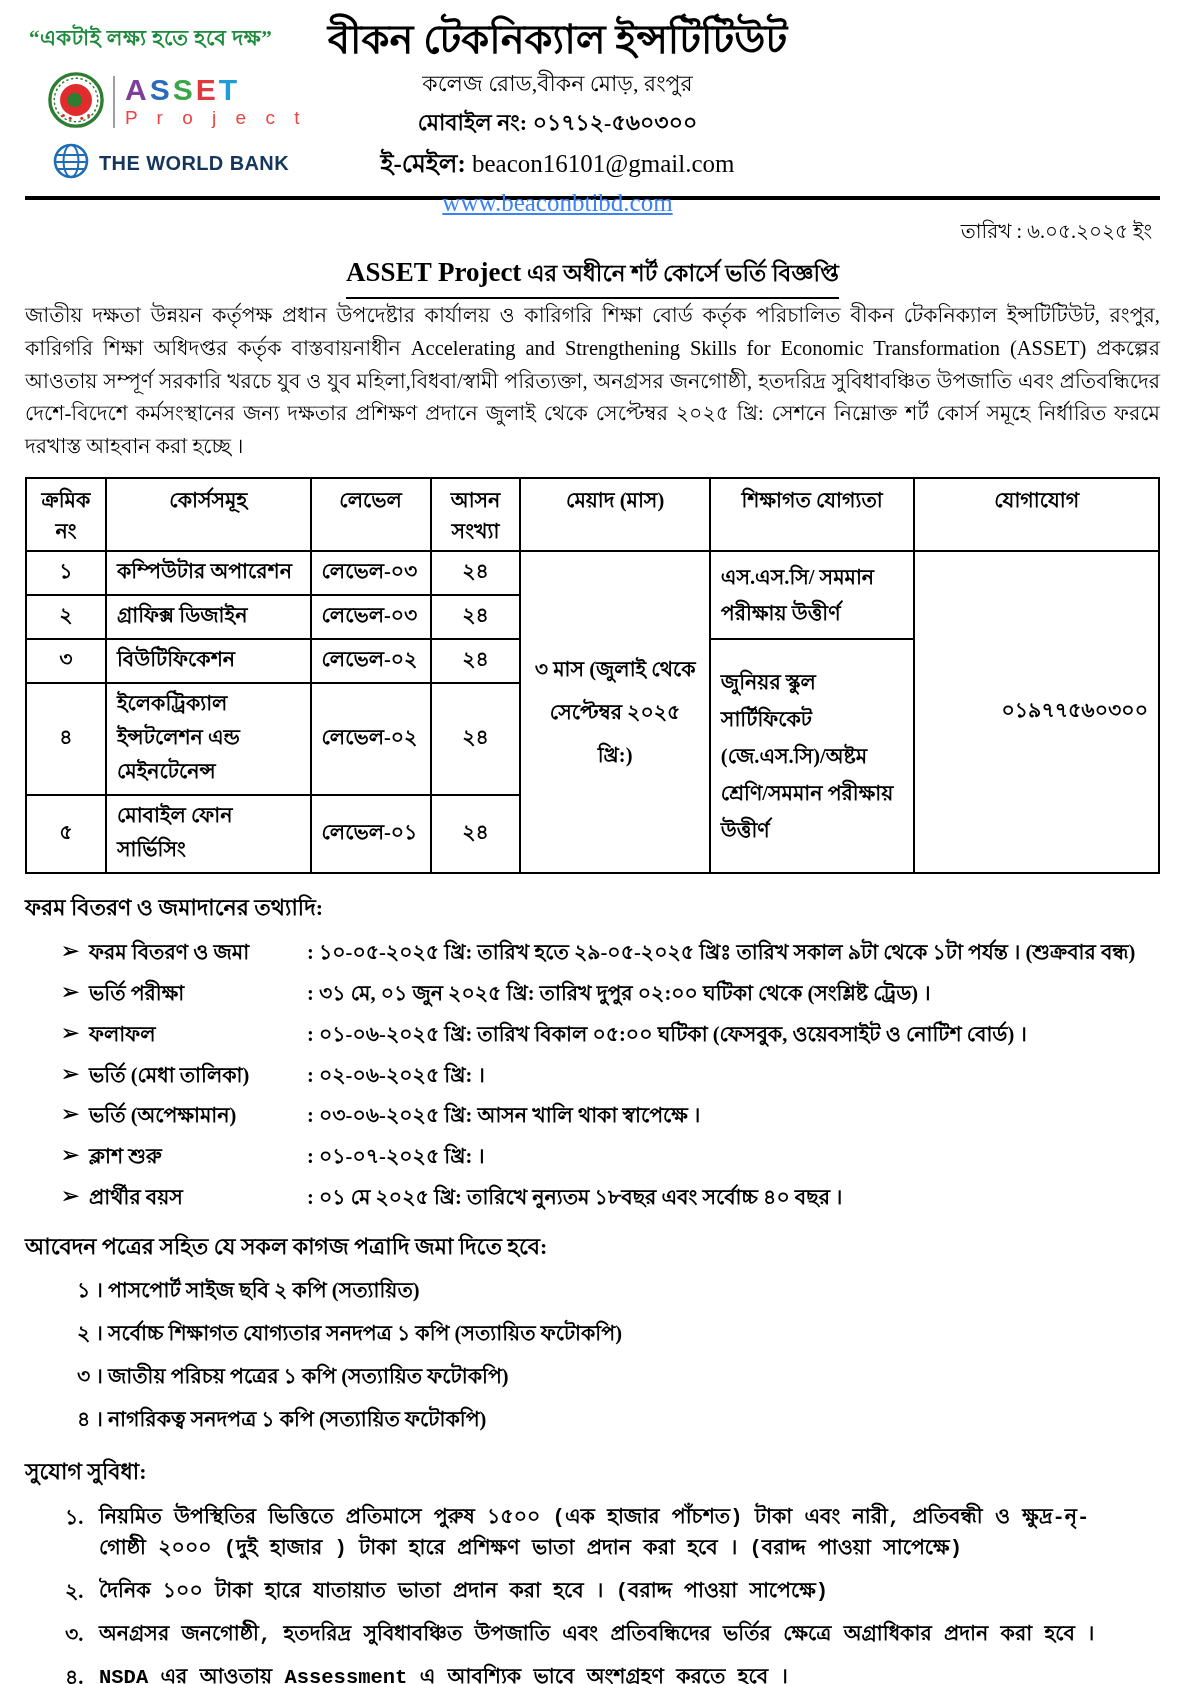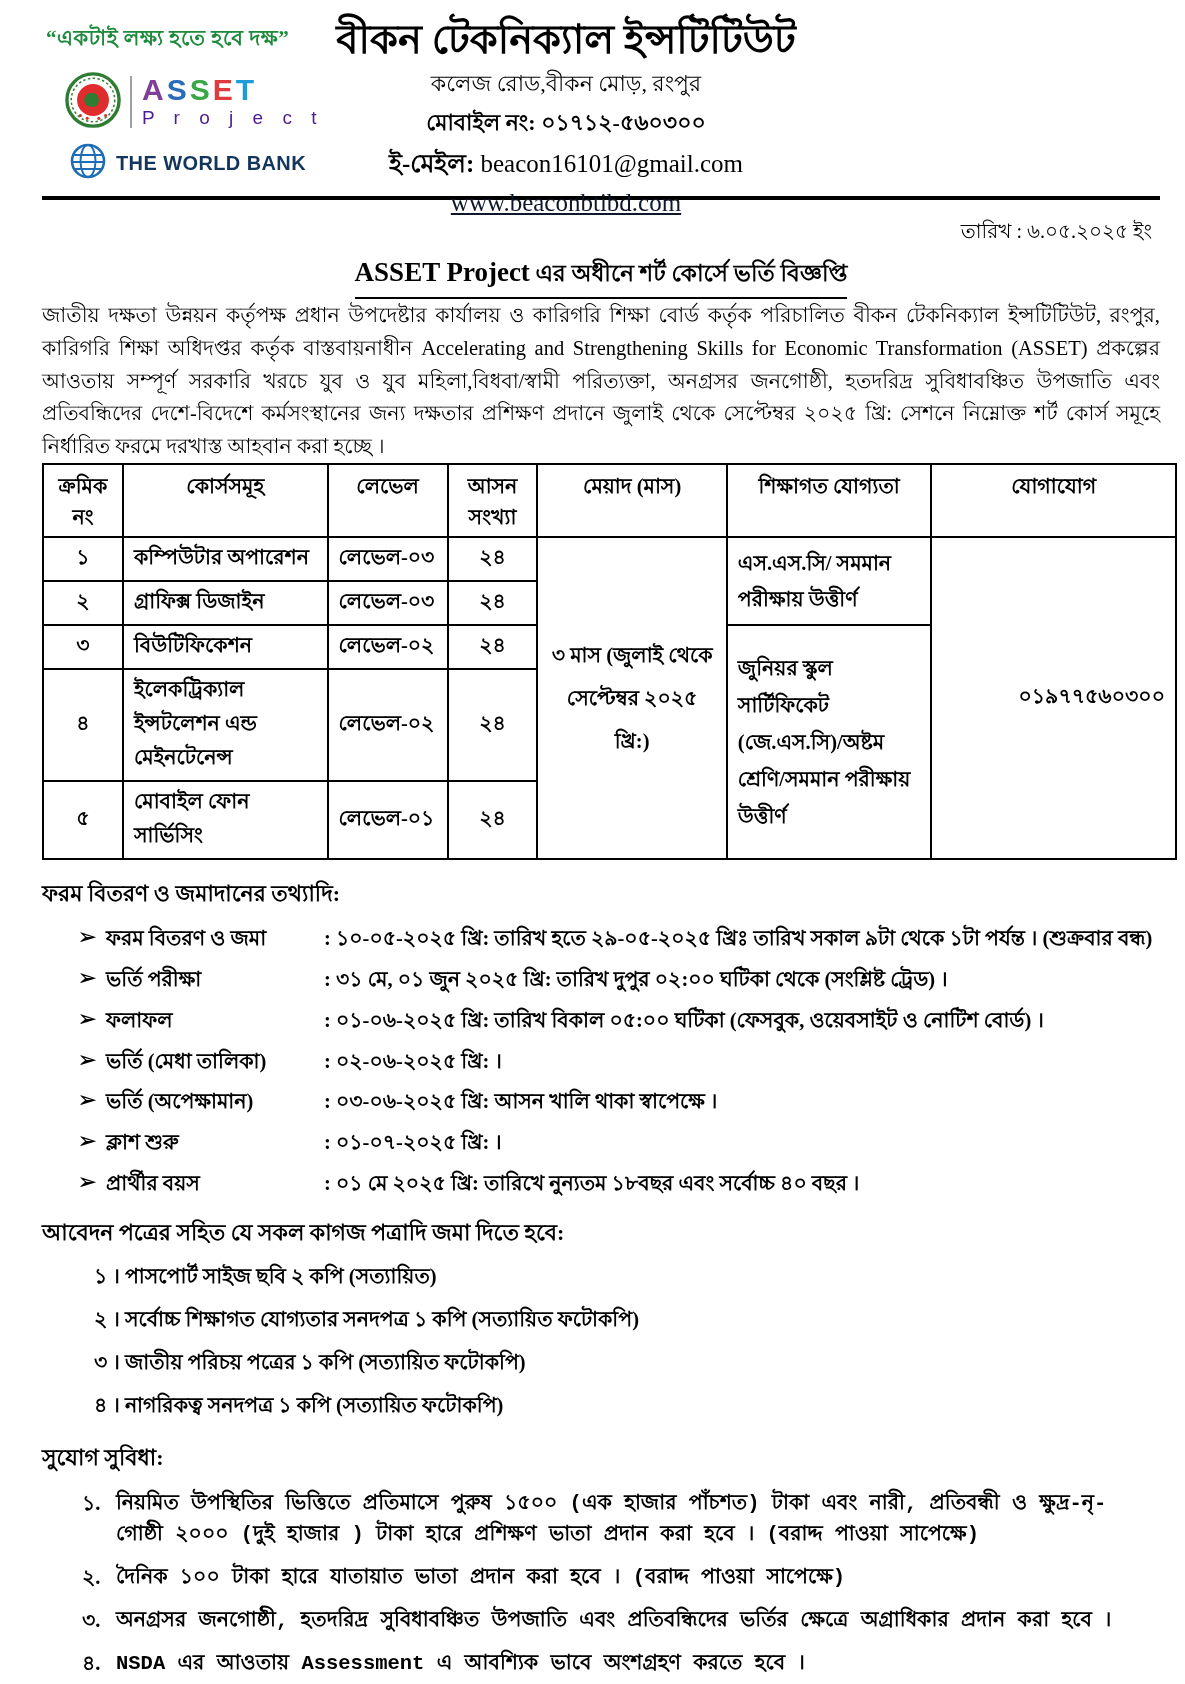--- a/index.html
+++ b/index.html
@@ -1,52 +1,52 @@
 <!DOCTYPE html>
 <html lang="bn"><head>
 <meta charset="utf-8">
 <style>
   * { margin:0; padding:0; box-sizing:border-box; }
   html,body { width:1185px; height:1684px; background:#ffffff; overflow:hidden; }
   body { font-family:"Liberation Serif","DejaVu Serif",serif; color:#000; }
-  .page { width:1185px; height:1648px; padding:16px 25px 0 42px; position:relative; }
+  .page { width:1185px; height:1648px; padding:16px 25px 0 25px; position:relative; }
 
   
   .header { position:relative; height:178px; }
   .header-left { position:absolute; left:4px; top:6px; width:300px; }
   .motto { color:#1e8a3c; font-size:21px; font-weight:700; letter-spacing:.5px; }
   .asset-row { display:flex; align-items:center; margin-top:14px; margin-left:18px; }
   .asset-divider { width:2px; height:52px; background:#9aa0a6; margin:0 10px 0 8px; }
   .asset-word { font-family:"Liberation Sans","DejaVu Sans",sans-serif; font-weight:700; font-size:30px; letter-spacing:3px; line-height:1; }
   .asset-word .c0{color:#7d3f98}.asset-word .c1{color:#2b6cb8}.asset-word .c2{color:#3aa648}.asset-word .c3{color:#e03a3e}.asset-word .c4{color:#1f9cd8}
-  .asset-project { font-family:"Liberation Sans","DejaVu Sans",sans-serif; color:#4c1d95; font-size:19px; letter-spacing:7px; margin-top:2px; }
+  .asset-project { font-family:"Liberation Sans","DejaVu Sans",sans-serif; color:#ef4444; font-size:19px; letter-spacing:7px; margin-top:2px; }
   .wb-row { display:flex; align-items:center; margin-top:8px; margin-left:22px; }
   .wb-text { font-family:"Liberation Sans","DejaVu Sans",sans-serif; font-weight:700; color:#14365c; font-size:20px; margin-left:8px; letter-spacing:.4px; }
   .header-center { text-align:center; padding-right:70px; padding-top:2px; }
   .inst-name { font-size:40px; font-weight:700; line-height:1.1; }
   .inst-addr { font-size:22px; font-weight:400; margin-top:4px; }
   .inst-mobile { font-size:22px; font-weight:600; margin-top:2px; }
   .inst-email { font-size:25px; margin-top:2px; }
   .inst-email .bn { font-weight:600; }
   .inst-web { font-size:25px; margin-top:2px; }
-  .inst-web a, .weblink { color:#0f172a; text-decoration:underline; cursor:pointer; }
+  .inst-web a, .weblink { color:#3b82f6; text-decoration:underline; cursor:pointer; }
   .rule { border-top:4px solid #000; margin-top:2px; }
 
   
   .date-line { text-align:right; font-size:20px; font-weight:400; margin-top:16px; padding-right:8px; }
   .title-wrap { text-align:center; margin-top:6px; }
   .title-inner { display:inline-block; border-bottom:2.5px solid #000; padding-bottom:3px; }
   .title-en { font-size:27px; font-weight:700; }
   .title-bn { font-size:23px; font-weight:700; }
 
   
   .intro { font-size:20.5px; font-weight:400; line-height:1.6; text-align:justify; }
 
   
-  table.courses { border-collapse:collapse; width:1135px; margin-top:0; }
+  table.courses { border-collapse:collapse; width:1135px; margin-top:14px; }
   table.courses th, table.courses td { border:2px solid #000; font-size:20.5px; font-weight:600; padding:4px 10px; }
   table.courses th { vertical-align:top; text-align:center; height:70px; padding-top:6px; line-height:1.5; }
   td.c-sl { text-align:center; }
   td.c-course { text-align:left; }
   td.c-level { text-align:left; padding-left:16px; }
   td.c-seat { text-align:center; }
   td.c-duration { text-align:center; font-size:22px; font-weight:700; line-height:2.1; }
   td.c-qual { text-align:left; vertical-align:middle; line-height:1.8; }
   td.c-contact { text-align:right; }
   tr.r-normal { height:40px; }

